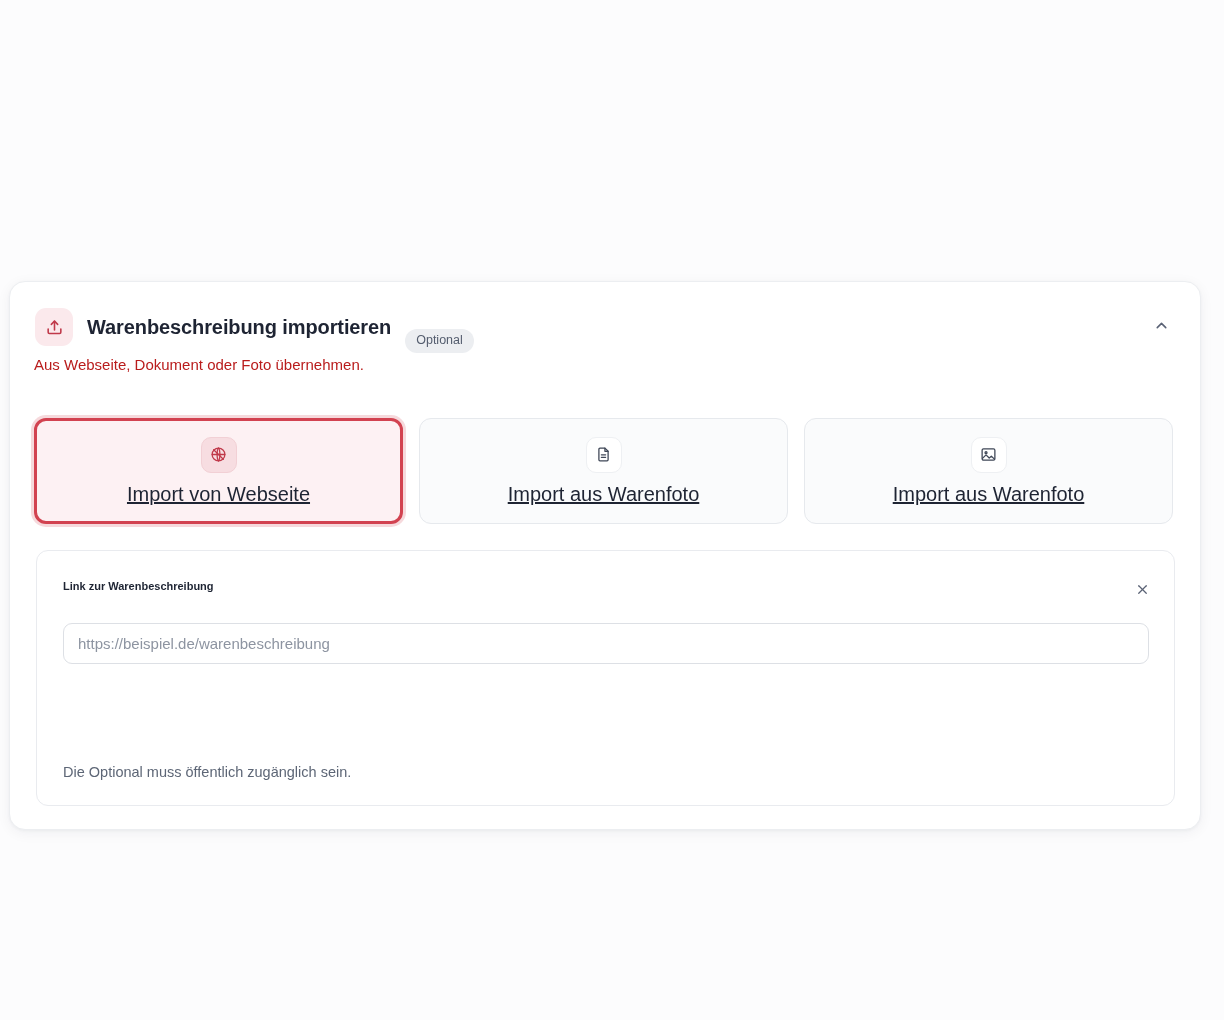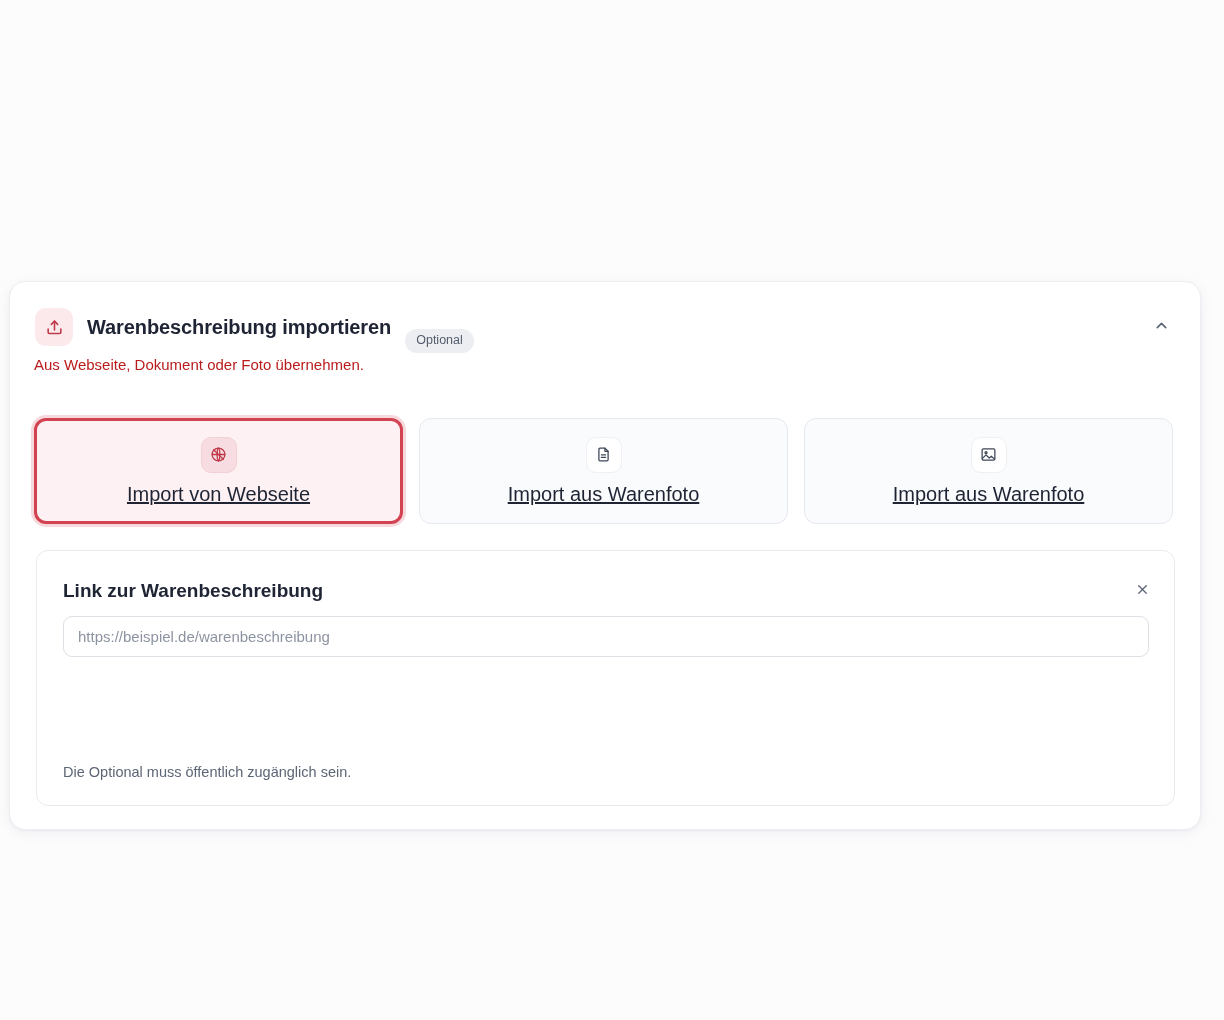--- a/index.html
+++ b/index.html
@@ -131,34 +131,34 @@
     position: absolute;
     left: 35px; top: 549px;
     width: 1139px; height: 256px;
     background: #ffffff;
     border: 1px solid #e9ebef;
     border-radius: 12px;
   }
   .panel-label {
     position: absolute;
     left: 26px; top: 29px;
-    font-size: 19px;
+    font-size: 11px;
     font-weight: bold;
     color: #1e2433;
   }
   .panel-close {
     position: absolute;
     right: 18px; top: 24px;
     width: 28px; height: 28px;
     display: flex; align-items: center; justify-content: center;
     cursor: pointer;
   }
   .url-input {
     position: absolute;
-    left: 26px; top: 65px;
+    left: 26px; top: 72px;
     width: 1086px; height: 41px;
     border: 1px solid #dde0e5;
     border-radius: 9px;
     background: #ffffff;
     font-family: "Liberation Sans", sans-serif;
     font-size: 15px;
     color: #1e2433;
     padding: 0 14px;
     outline: none;
   }

